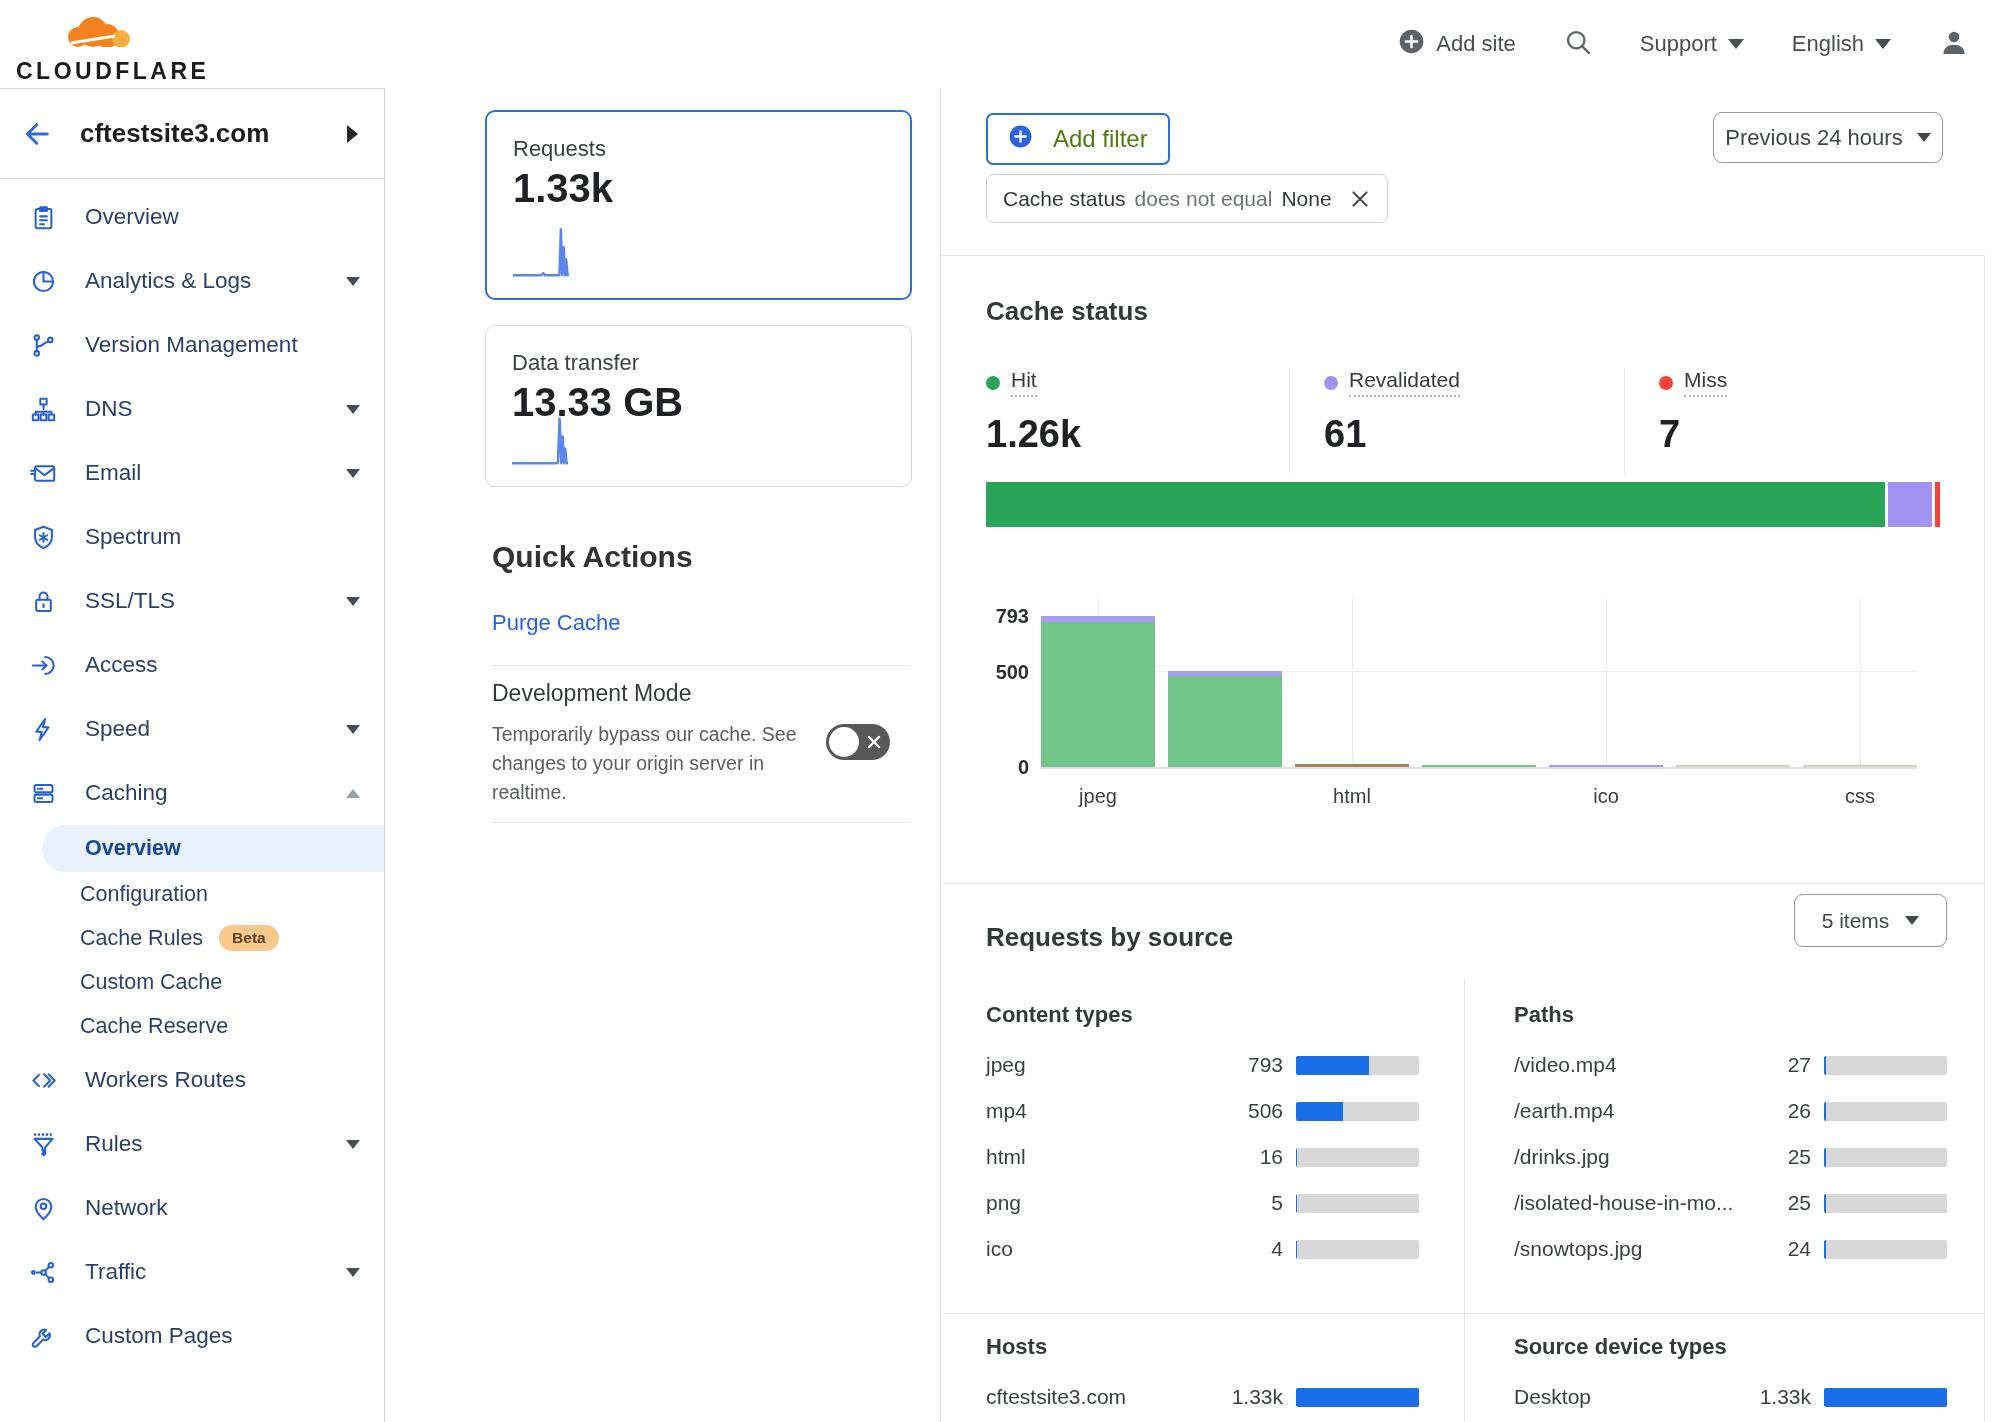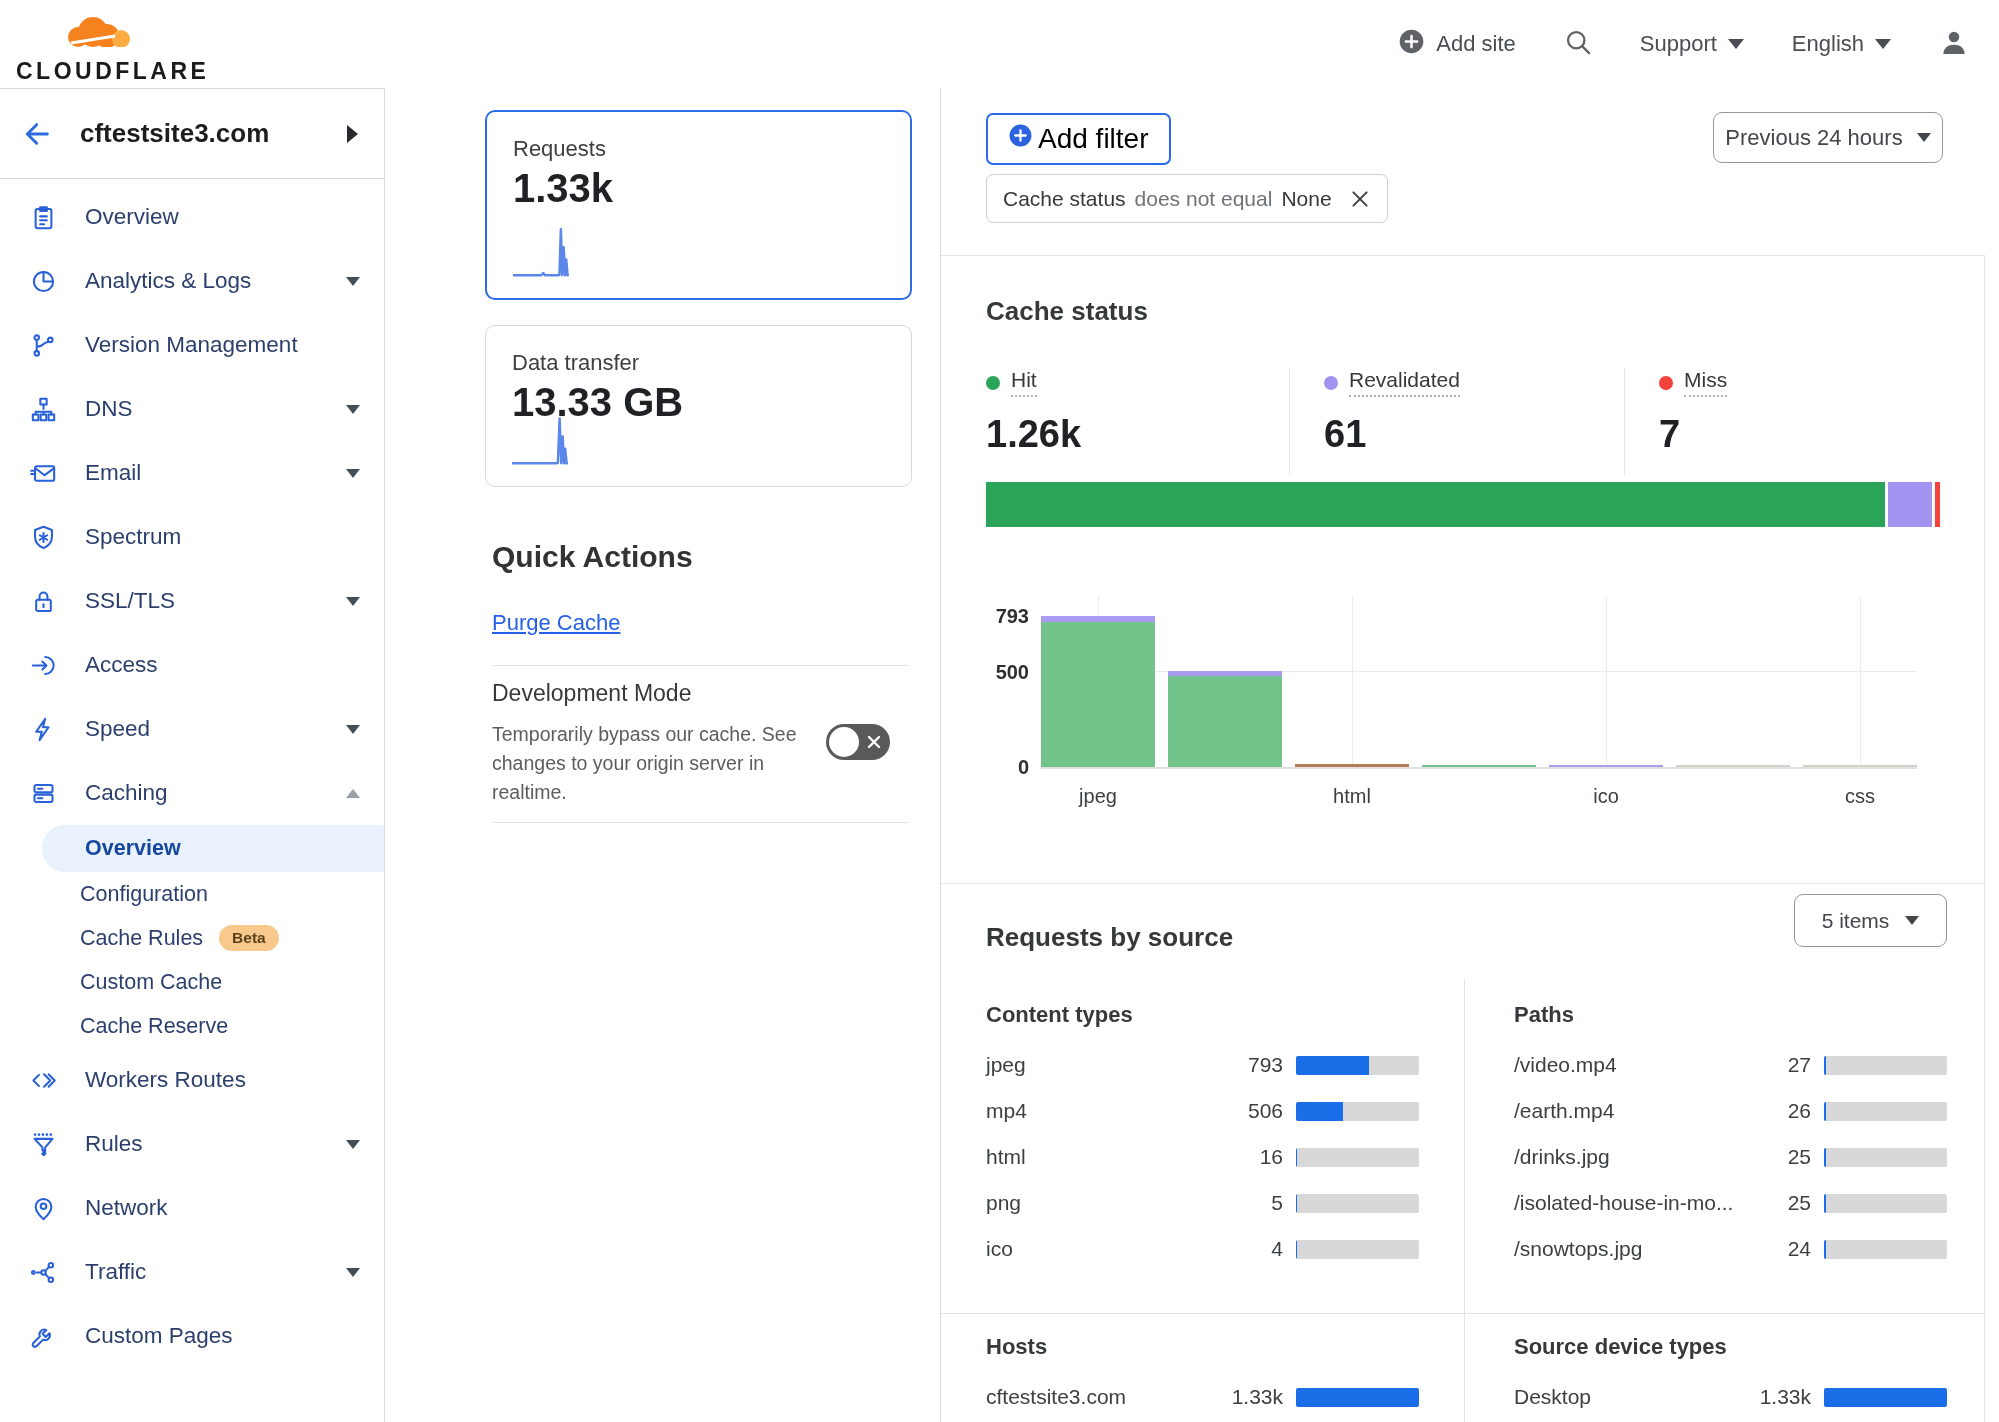--- a/index.html
+++ b/index.html
@@ -35,31 +35,31 @@
   
   .midcol { position:absolute; left:386px; top:88px; width:554px; bottom:0; background:#fff; }
   .card { position:absolute; left:99px; width:427px; border:1px solid #d8d8d8; border-radius:10px; padding:24px 26px; background:#fff; cursor:pointer; }
   .card.selected { border:2.5px solid #2f6ce8; }
   #card-requests { top:22px; height:190px; }
   #card-data { top:237px; height:162px; }
   .card-label { font-size:22px; color:#3c4043; }
   .card-value { font-size:40px; font-weight:bold; color:#202124; margin-top:4px; }
   .spark { position:absolute; left:26px; right:26px; bottom:16px; height:56px; }
   .qa-title { position:absolute; left:106px; top:452px; font-size:30px; font-weight:bold; color:#333; }
-  .purge { position:absolute; left:106px; top:522px; font-size:22px; color:#2660e8; text-decoration:underline; cursor:pointer; }
+  .purge { position:absolute; left:106px; top:522px; font-size:22px; color:#2660e8; cursor:pointer; }
   .hr { position:absolute; left:106px; width:417px; border-top:1px solid #e4e4e4; }
   #hr1 { top:577px; } #hr2 { top:734px; }
   .dev-title { position:absolute; left:106px; top:592px; font-size:23px; color:#36393a; }
   .dev-desc { position:absolute; left:106px; top:632px; width:318px; font-size:19.5px; line-height:29px; color:#5b5d60; }
   .toggle { position:absolute; left:440px; top:636px; width:64px; height:36px; background:#595959; border-radius:18px; cursor:pointer; }
   .knob { position:absolute; left:3px; top:3px; width:30px; height:30px; background:#fff; border-radius:50%; }
   .tx { position:absolute; right:8px; top:10px; }
   
   .rpanel { position:absolute; left:940px; top:88px; right:0; bottom:0; border-left:1px solid #dcdcdc; background:#fff; }
-  .addfilter { position:absolute; left:45px; top:25px; height:52px; display:flex; align-items:center; gap:5px; padding:0 20px; border:2px solid #2b6bea; border-radius:7px; color:#000000; font-size:28px; cursor:pointer; background:#fff; }
+  .addfilter { position:absolute; left:45px; top:25px; height:52px; display:flex; align-items:center; gap:20px; padding:0 20px; border:2px solid #2b6bea; border-radius:7px; color:#4d7c0f; font-size:24px; cursor:pointer; background:#fff; }
   .chip { position:absolute; left:45px; top:86px; height:49px; display:flex; align-items:center; gap:9px; padding:0 16px; border:1px solid #cfcfcf; border-radius:7px; font-size:21px; color:#36393a; }
   .chip .dim { color:#6f7377; }
   .chip .xwrap { margin-left:8px; cursor:pointer; display:flex; }
   .timedd { position:absolute; left:772px; top:24px; width:230px; height:51px; border:1px solid #979797; border-radius:9px; display:flex; align-items:center; justify-content:center; gap:14px; font-size:22px; color:#43464a; cursor:pointer; }
   .timedd .caret, .itemsdd .caret { border-top-color:#43464a; border-left-width:7px; border-right-width:7px; border-top-width:9px; }
   .seccard { position:absolute; left:0; width:1044px; border:1px solid #e5e5e5; border-left:none; background:#fff; }
   #cachecard { top:167px; height:629px; }
   #rbscard { top:795px; height:660px; border-bottom:none; }
   .section-title { position:absolute; left:45px; font-size:26px; font-weight:bold; color:#36393a; }
   #cache-title { top:40px; } #rbs-title { top:38px; }

